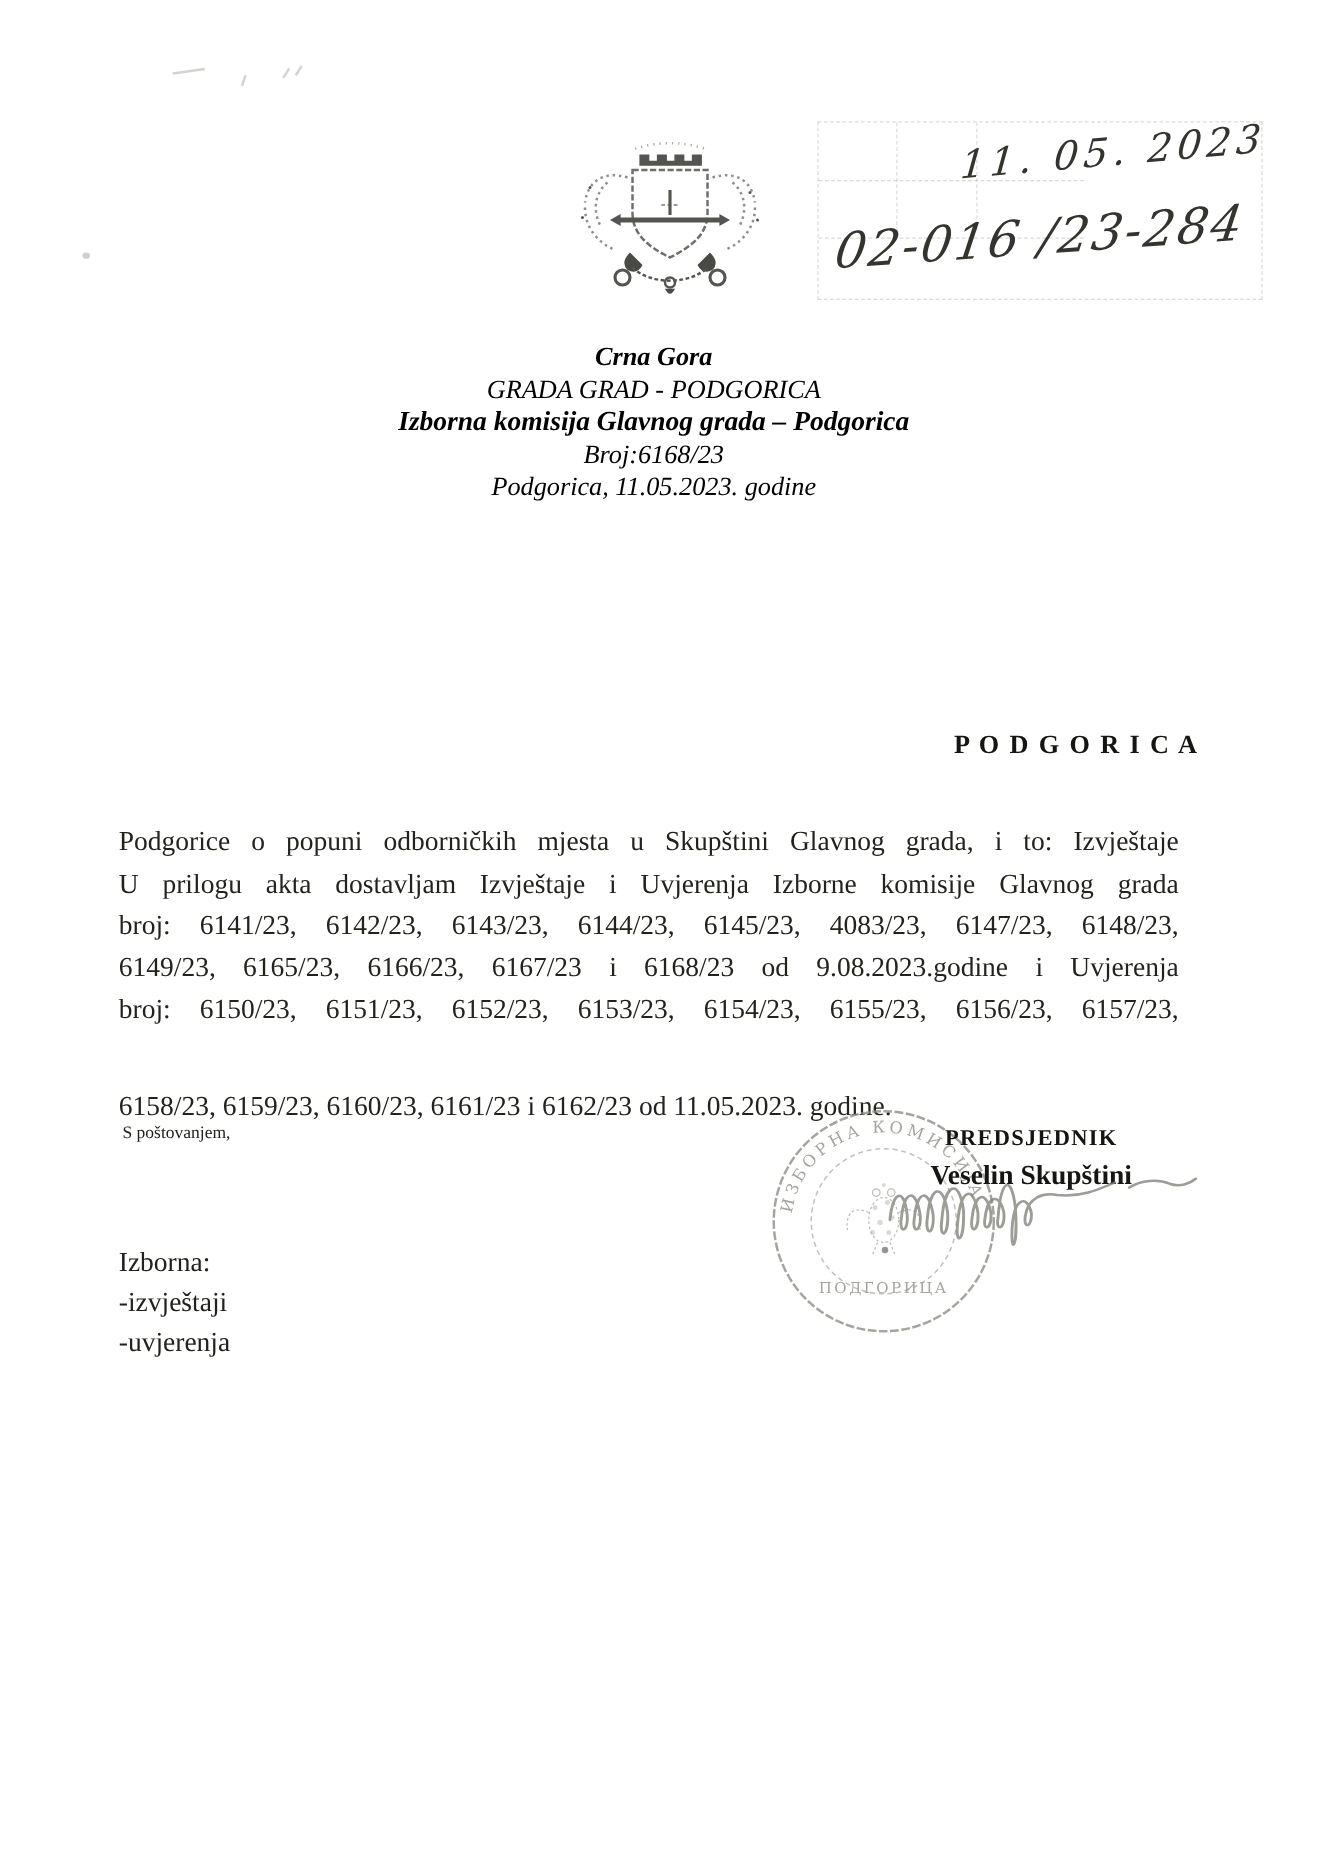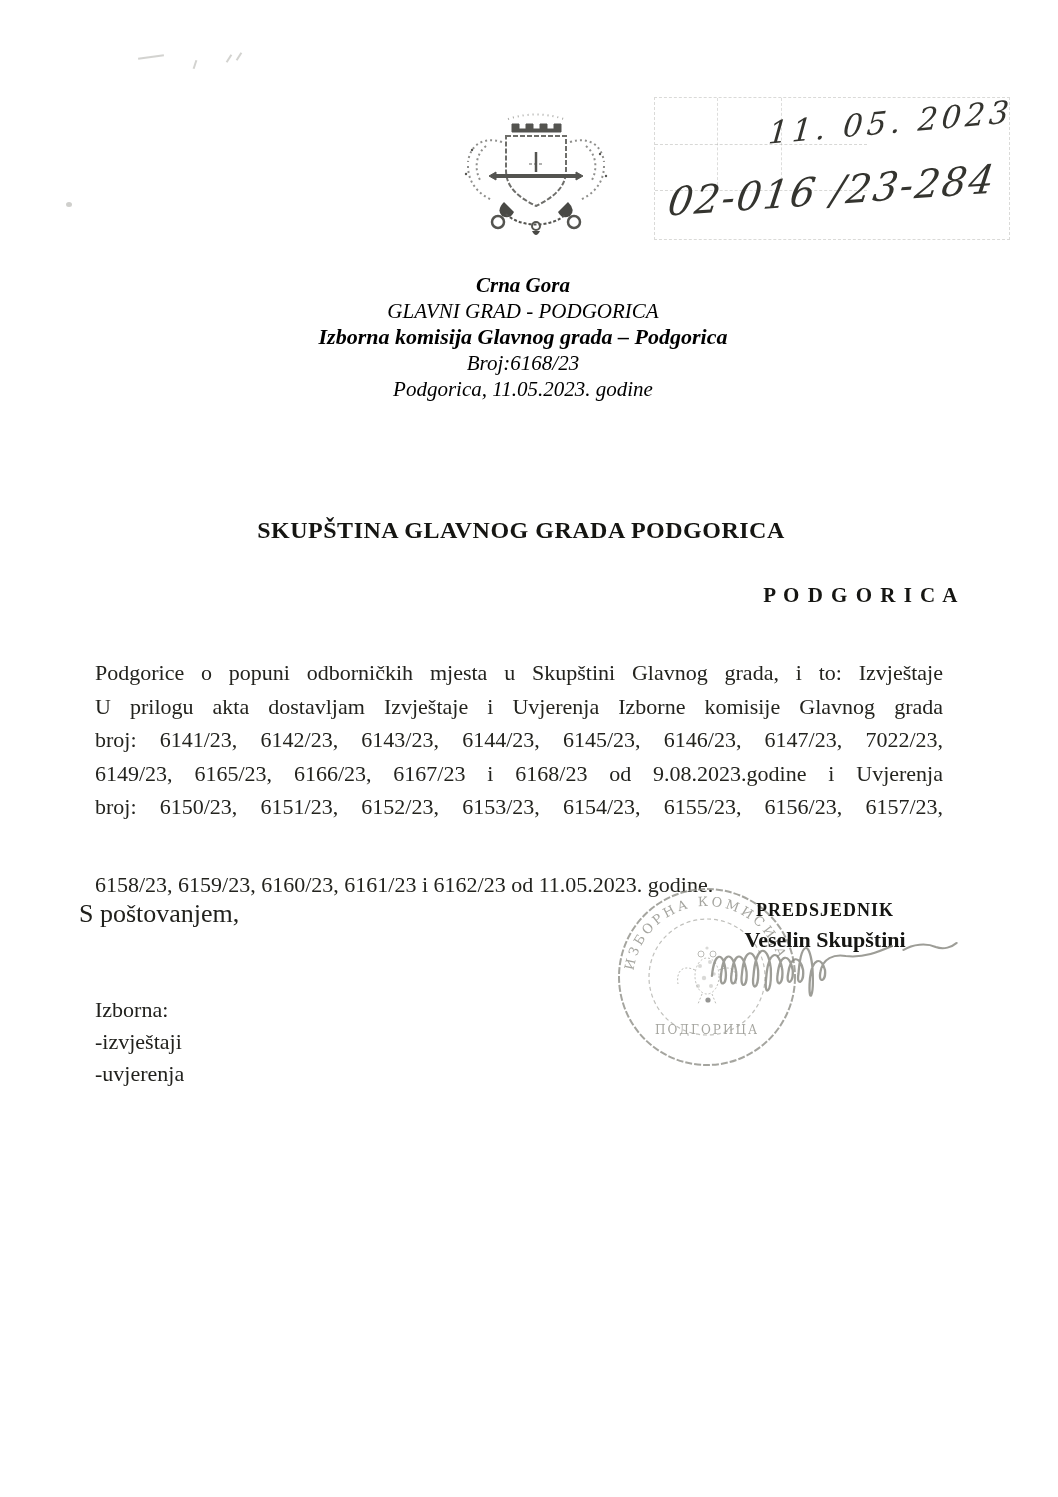--- a/index.html
+++ b/index.html
@@ -63,21 +63,21 @@
     font-weight:bold;font-size:21px;letter-spacing:1.5px;color:#151512;
     white-space:nowrap;
     margin-left:36px;
   }
 
   
   .body-text{position:absolute;left:95px;top:656px;width:848px;font-size:22px;color:#23231e;}
   .body-line{line-height:33.5px;text-align:justify;text-align-last:justify;white-space:normal;}
   .body-line.last{text-align:left;text-align-last:left;margin-top:44px;}
 
-  .salutation{position:absolute;left:79px;top:899px;font-size:26px;}
+  .salutation{position:absolute;left:98px;top:899px;font-size:14px;}
 
   
   .seal{position:absolute;left:612px;top:882px;width:190px;height:190px;opacity:.8;}
   .sign-block{position:absolute;left:700px;top:895px;width:250px;text-align:center;color:#151512;}
   .sign-title{font-weight:bold;font-size:18px;letter-spacing:1px;line-height:30px;}
   .sign-name{font-weight:bold;font-size:22px;line-height:30px;}
   .signature{position:absolute;left:705px;top:916px;width:300px;height:95px;}
 
   .attachments{position:absolute;left:95px;top:994px;font-size:22px;line-height:32px;}
   .att-item{line-height:32px;}
@@ -129,33 +129,32 @@
     <div class="h1"></div>
     <div class="h2"></div>
     <div class="v1"></div>
     <div class="v2"></div>
   </div>
   <div class="handw handw-date">11. 05. 2023</div>
   <div class="handw handw-num">02-016 /23-284</div>
 
   <div class="letterhead">
     <div class="lh-bold">Crna Gora</div>
-    <div>GLAVNI GRAD - PODGORICA</div>
+    <div>GRADA GRAD - PODGORICA</div>
     <div class="lh-bold lh-org">Izborna komisija Glavnog grada – Podgorica</div>
     <div>Broj:6168/23</div>
     <div>Podgorica, 11.05.2023. godine</div>
   </div>
 
-  <div class="recipient-title">SKUPŠTINA GLAVNOG GRADA PODGORICA</div>
   <div class="recipient-city">P O D G O R I C A</div>
 
   <div class="body-text">
     <div class="body-line">Podgorice o popuni odborničkih mjesta u Skupštini Glavnog grada, i to: Izvještaje</div>
     <div class="body-line">U prilogu akta dostavljam Izvještaje i Uvjerenja Izborne komisije Glavnog grada</div>
-    <div class="body-line">broj: 6141/23, 6142/23, 6143/23, 6144/23, 6145/23, 6146/23, 6147/23, 7022/23,</div>
+    <div class="body-line">broj: 6141/23, 6142/23, 6143/23, 6144/23, 6145/23, 4083/23, 6147/23, 6148/23,</div>
     <div class="body-line">6149/23, 6165/23, 6166/23, 6167/23 i 6168/23 od 9.08.2023.godine i Uvjerenja</div>
     <div class="body-line">broj: 6150/23, 6151/23, 6152/23, 6153/23, 6154/23, 6155/23, 6156/23, 6157/23,</div>
     <div class="body-line last">6158/23, 6159/23, 6160/23, 6161/23 i 6162/23 od 11.05.2023. godine.</div>
   </div>
 
   <div class="salutation">S poštovanjem,</div>
 
   <svg class="seal" viewBox="0 0 190 190">
     <g stroke="#8f8f88" fill="none">
       <circle cx="95" cy="95" r="88" stroke-width="2" stroke-dasharray="7 2"></circle>

